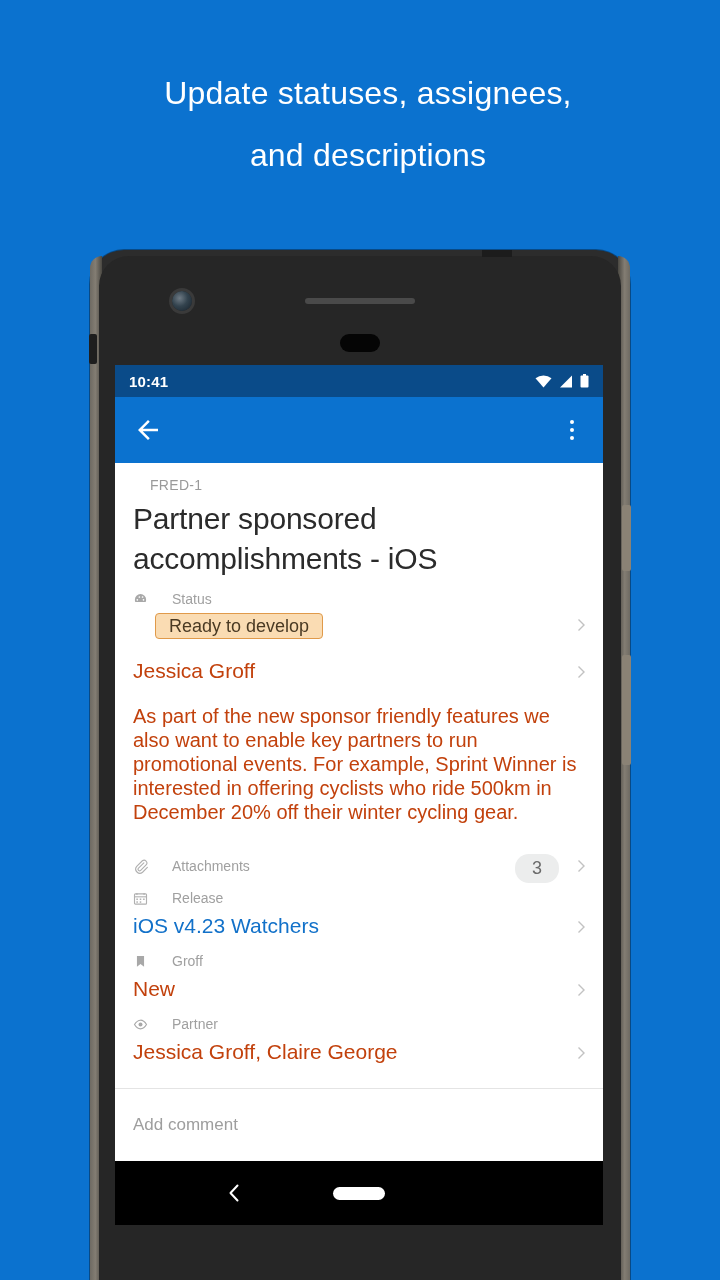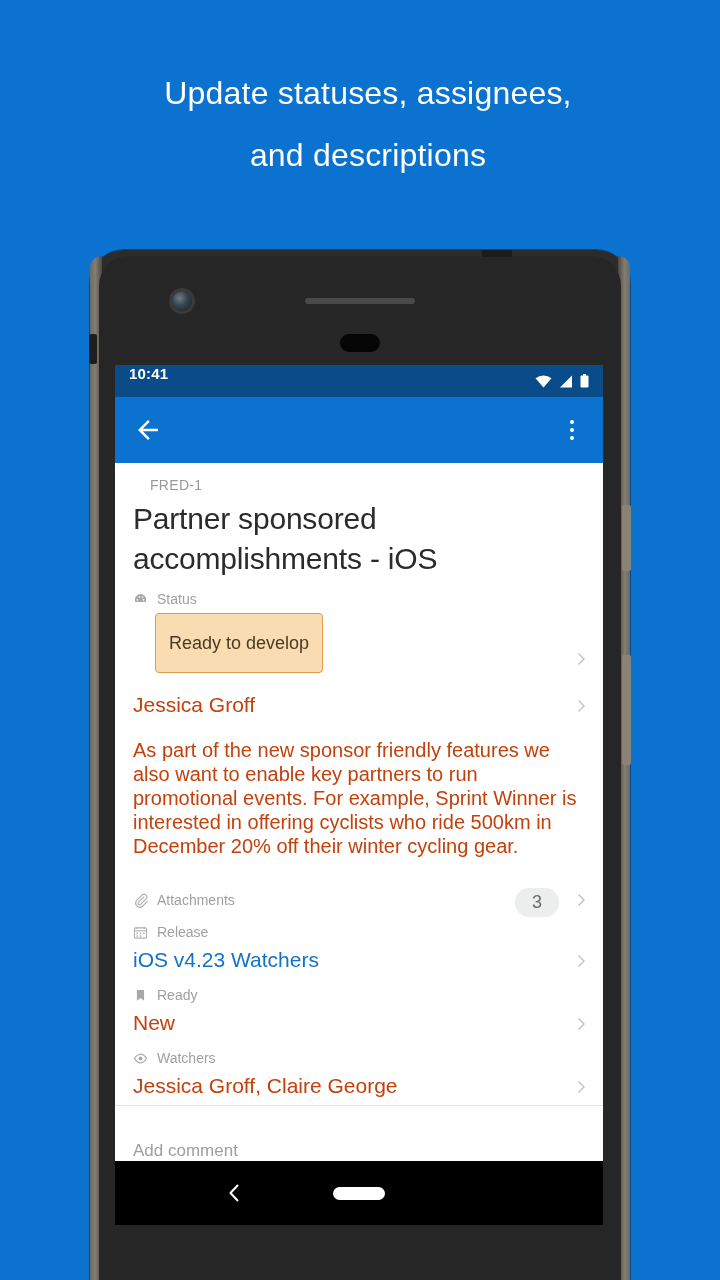--- a/index.html
+++ b/index.html
@@ -95,21 +95,21 @@
     left:25px; top:115px;
     width:488px; height:860px;
     background:#ffffff;
     overflow:hidden;
   }
 
   
   .statusbar{
     height:32px;
     background:#0a4b89;
-    display:flex; 
+    display:flex; align-items:center;
     padding:0 14px;
     color:#ffffff;
     font-size:15px;
     font-weight:bold;
   }
   .statusbar .clock{ letter-spacing:0.2px; }
   .statusbar .sys-icons{ margin-left:auto; display:flex; align-items:center; gap:7px; }
   .ic-wifi{ width:17px; height:13px; position:relative; }
   .ic-wifi svg, .ic-signal svg, .ic-batt svg { display:block; }
 
@@ -153,21 +153,21 @@
     font-weight:400;
     padding-top:6px;
     letter-spacing:-0.2px;
   }
 
   .field{
     position:relative;
     padding:12px 40px 0 18px;
   }
   .field-label{
-    display:flex; align-items:center; gap:9px;
+    display:flex; align-items:center; gap:24px;
     color:#a0a0a0;
     font-size:14px;
     line-height:16px;
   }
   .field-label .fi{ width:15px; height:15px; display:block; flex:0 0 15px; }
   .field-value{
     color:#c2410c;
     font-size:21px;
     line-height:30px;
     padding-top:5px;
@@ -182,21 +182,21 @@
   }
   .badge-status{
     display:inline-block;
     margin-top:6px; margin-left:22px;
     background:#fadcb3;
     border:1px solid #e09a4a;
     border-radius:4px;
     color:#4a3a23;
     font-size:18px;
     line-height:20px;
-    padding:19px 13px;
+    padding:2px 13px;
   }
   .count-pill{
     position:absolute;
     right:44px; top:8px;
     min-width:44px;
     background:#eceded;
     border-radius:14px;
     color:#6b6b6b;
     font-size:18px;
     text-align:center;
@@ -208,24 +208,24 @@
   .description{
     color:#c2410c;
     font-size:20px;
     line-height:24px;
     padding:18px 22px 0 18px;
   }
 
   .comment-bar{
     position:absolute;
     left:0; right:0; bottom:64px;
-    height:56px;
+    height:73px;
     background:#fff;
     border-top:1px solid #e4e4e4;
-    display:flex; align-items:flex-end;
+    display:flex; align-items:center;
     padding:0 18px;
   }
   .comment-bar .ph{ color:#9e9e9e; font-size:17px; }
 
   
   .navbar{
     position:absolute;
     left:0; right:0; bottom:0;
     height:64px;
     background:#000;
@@ -376,39 +376,39 @@
         </span>
       </div>
 
       <div class="field">
         <div class="field-label">
           <span class="fi">
             <svg viewBox="0 0 16 16" width="15" height="15">
               <path d="M4.2 2h7.6v11.6L8 10.6l-3.8 3z" fill="#a8a8a8"></path>
             </svg>
           </span>
-          <span>Ready</span>
+          <span>Groff</span>
         </div>
         <div class="field-value">New</div>
         <span class="chev">
           <svg viewBox="0 0 16 16" width="16" height="16">
               <path d="M5.5 2.5 L11 8 L5.5 13.5" fill="none" stroke="#c2c2c2" stroke-width="1.4"></path>
             </svg>
         </span>
       </div>
 
       <div class="field">
         <div class="field-label">
           <span class="fi">
             <svg viewBox="0 0 16 16" width="15" height="15">
               <path d="M8 3.4C4.4 3.4 1.6 8 1.6 8s2.8 4.6 6.4 4.6S14.4 8 14.4 8 11.6 3.4 8 3.4z" fill="none" stroke="#a8a8a8" stroke-width="1.2"></path>
               <circle cx="8" cy="8" r="2.1" fill="#a8a8a8"></circle>
             </svg>
           </span>
-          <span>Watchers</span>
+          <span>Partner</span>
         </div>
         <div class="field-value">Jessica Groff, Claire George</div>
         <span class="chev">
           <svg viewBox="0 0 16 16" width="16" height="16">
               <path d="M5.5 2.5 L11 8 L5.5 13.5" fill="none" stroke="#c2c2c2" stroke-width="1.4"></path>
             </svg>
         </span>
       </div>
 
     </div>

